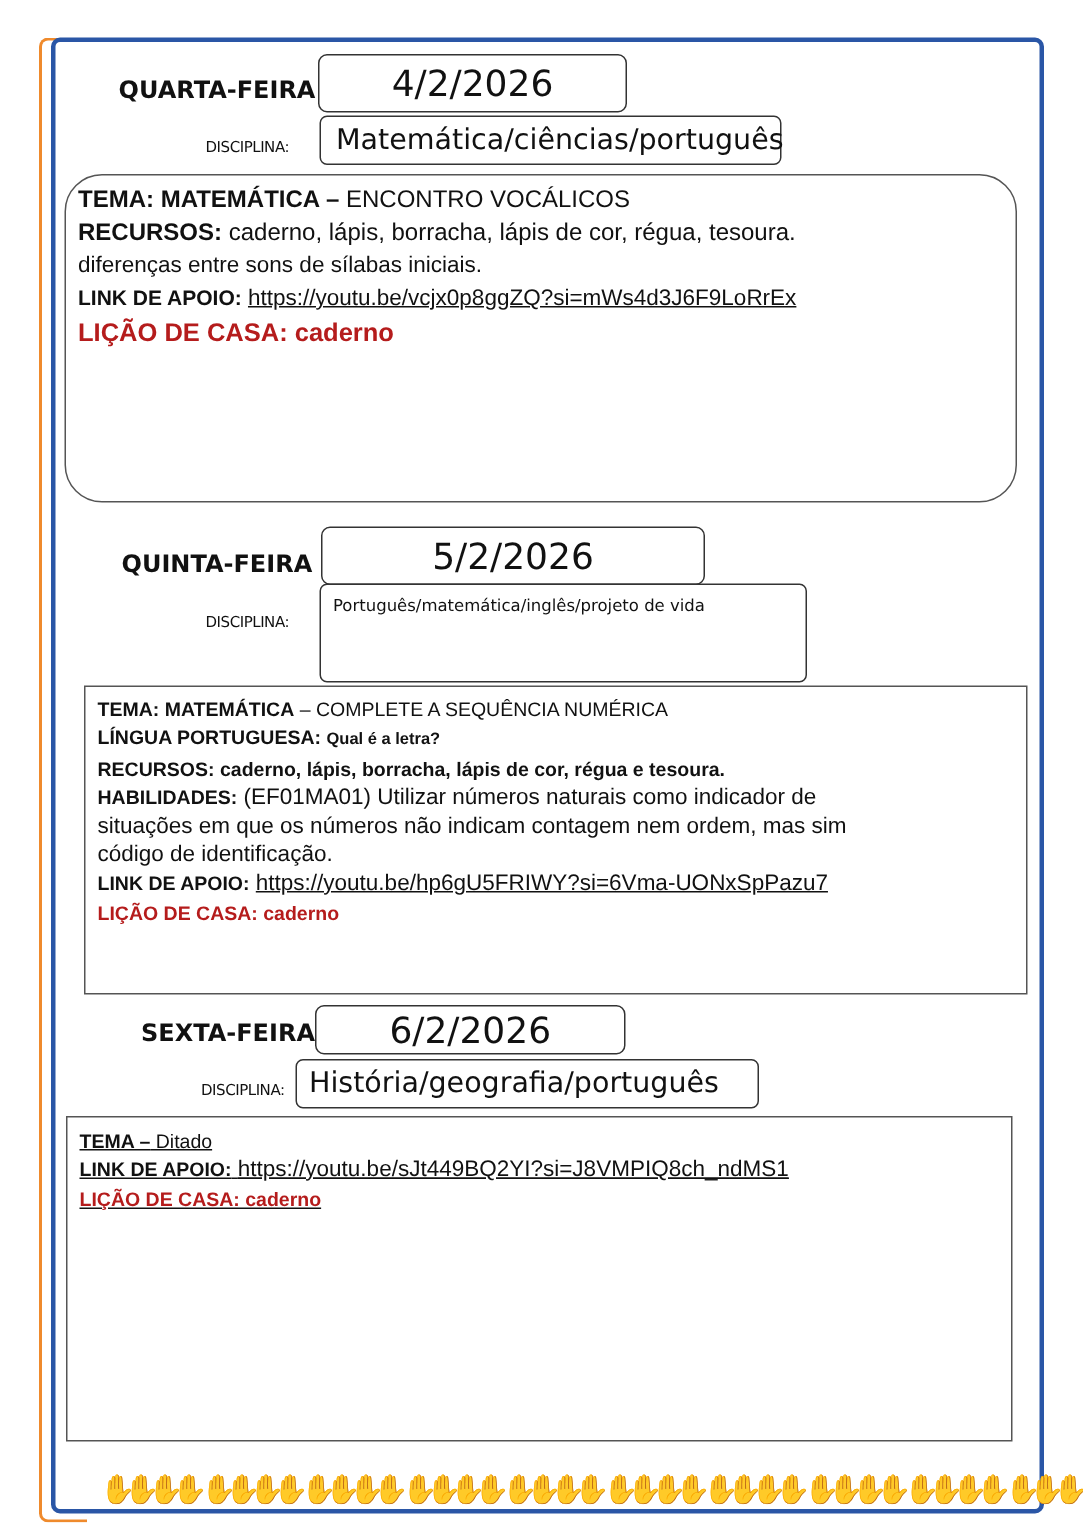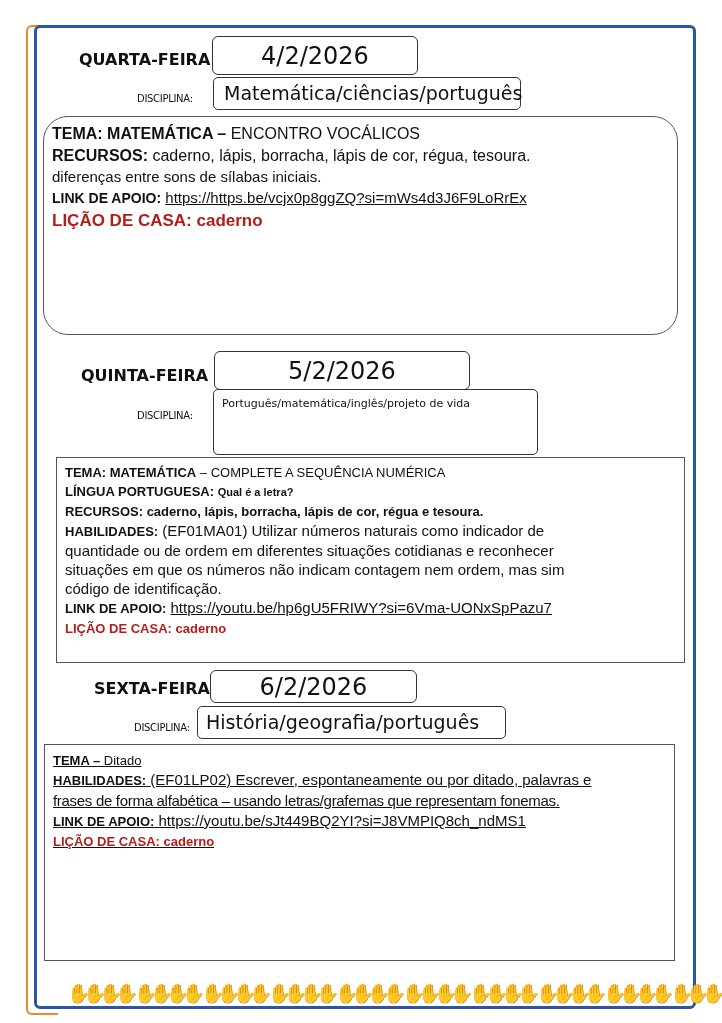--- a/index.html
+++ b/index.html
@@ -38,21 +38,21 @@
     </div>
     <div class="line" style="font-size:16px;line-height:22px;">
       <span class="b">RECURSOS:</span>
       <span>caderno, lápis, borracha, lápis de cor, régua, tesoura.</span>
     </div>
     <div style="font-size:15px;line-height:20px;">
       <div class="line">diferenças entre sons de sílabas iniciais.</div>
     </div>
     <div class="line" style="font-size:15px;line-height:22px;">
       <span class="b" style="font-size:14px;">LINK DE APOIO:</span>
-      <span class="link">https://https.be/vcjx0p8ggZQ?si=mWs4d3J6F9LoRrEx</span>
+      <span class="link">https://youtu.be/vcjx0p8ggZQ?si=mWs4d3J6F9LoRrEx</span>
     </div>
     <div class="red line" style="font-size:17px;line-height:24px;">LIÇÃO DE CASA: caderno</div>
   </div>
 </section>
 
 <section>
   <div class="abs day-label" style="left:81px;top:366px;">QUINTA-FEIRA</div>
   <div class="abs date-box" style="left:214px;top:351px;width:256px;height:39px;">5/2/2026</div>
   <div class="abs disc-label" style="left:137px;top:410px;">DISCIPLINA:</div>
   <div class="abs disc-box" style="left:213px;top:389px;width:325px;height:66px;font-size:11px;padding:7px 0 0 8px;">Português/matemática/inglês/projeto  de vida</div>
@@ -64,45 +64,40 @@
     <div class="line" style="font-size:13px;line-height:19px;">
       <span class="b">LÍNGUA PORTUGUESA:</span>
       <span class="b" style="font-size:11px;">Qual é a letra?</span>
     </div>
     <div class="line b" style="font-size:13px;line-height:19px;">
       <span>RECURSOS:</span>
       <span>caderno, lápis, borracha, lápis de cor, régua e tesoura.</span>
     </div>
     <div style="font-size:15px;line-height:19px;">
       <div class="line"><span class="b" style="font-size:13px;">HABILIDADES:</span> <span>(EF01MA01) Utilizar  números naturais  como indicador de</span></div>
-      <div class="line">quantidade ou de ordem em diferentes situações cotidianas e reconhecer</div>
       <div class="line">situações em que os números não indicam contagem nem ordem, mas sim</div>
       <div class="line">código de identificação.</div>
     </div>
     <div class="line" style="font-size:15px;line-height:20px;">
       <span class="b" style="font-size:13px;">LINK DE APOIO:</span>
       <span class="link">https://youtu.be/hp6gU5FRIWY?si=6Vma-UONxSpPazu7</span>
     </div>
     <div class="red line" style="font-size:13px;line-height:20px;">LIÇÃO DE CASA: caderno</div>
   </div>
 </section>
 
 <section>
   <div class="abs day-label" style="left:94px;top:679px;">SEXTA-FEIRA</div>
   <div class="abs date-box" style="left:210px;top:670px;width:207px;height:33px;">6/2/2026</div>
   <div class="abs disc-label" style="left:134px;top:722px;">DISCIPLINA:</div>
   <div class="abs disc-box" style="left:197px;top:706px;width:309px;height:33px;font-size:19px;padding:4px 0 0 8px;">História/geografia/português</div>
 
   <div class="abs content-box" style="left:44px;top:744px;width:631px;height:217px;padding:6px 8px;text-decoration:underline;">
     <div class="line" style="font-size:13px;line-height:19px;">
       <span class="b">TEMA –</span><span>  Ditado</span>
-    </div>
-    <div style="font-size:15px;line-height:20px;">
-      <div class="line"><span class="b" style="font-size:13px;">HABILIDADES:</span> <span>(EF01LP02) Escrever, espontaneamente ou por ditado, palavras e</span></div>
-      <div class="line" style="letter-spacing:-0.3px;">frases de forma alfabética – usando letras/grafemas que representam fonemas.</div>
     </div>
     <div class="line" style="font-size:15px;line-height:20px;">
       <span class="b" style="font-size:13px;">LINK DE APOIO:</span>
       <span class="link">https://youtu.be/sJt449BQ2YI?si=J8VMPIQ8ch_ndMS1</span>
     </div>
     <div class="red line" style="font-size:13px;line-height:19px;">LIÇÃO DE CASA: caderno</div>
   </div>
 </section>
 
 <div class="hands" id="hands">

